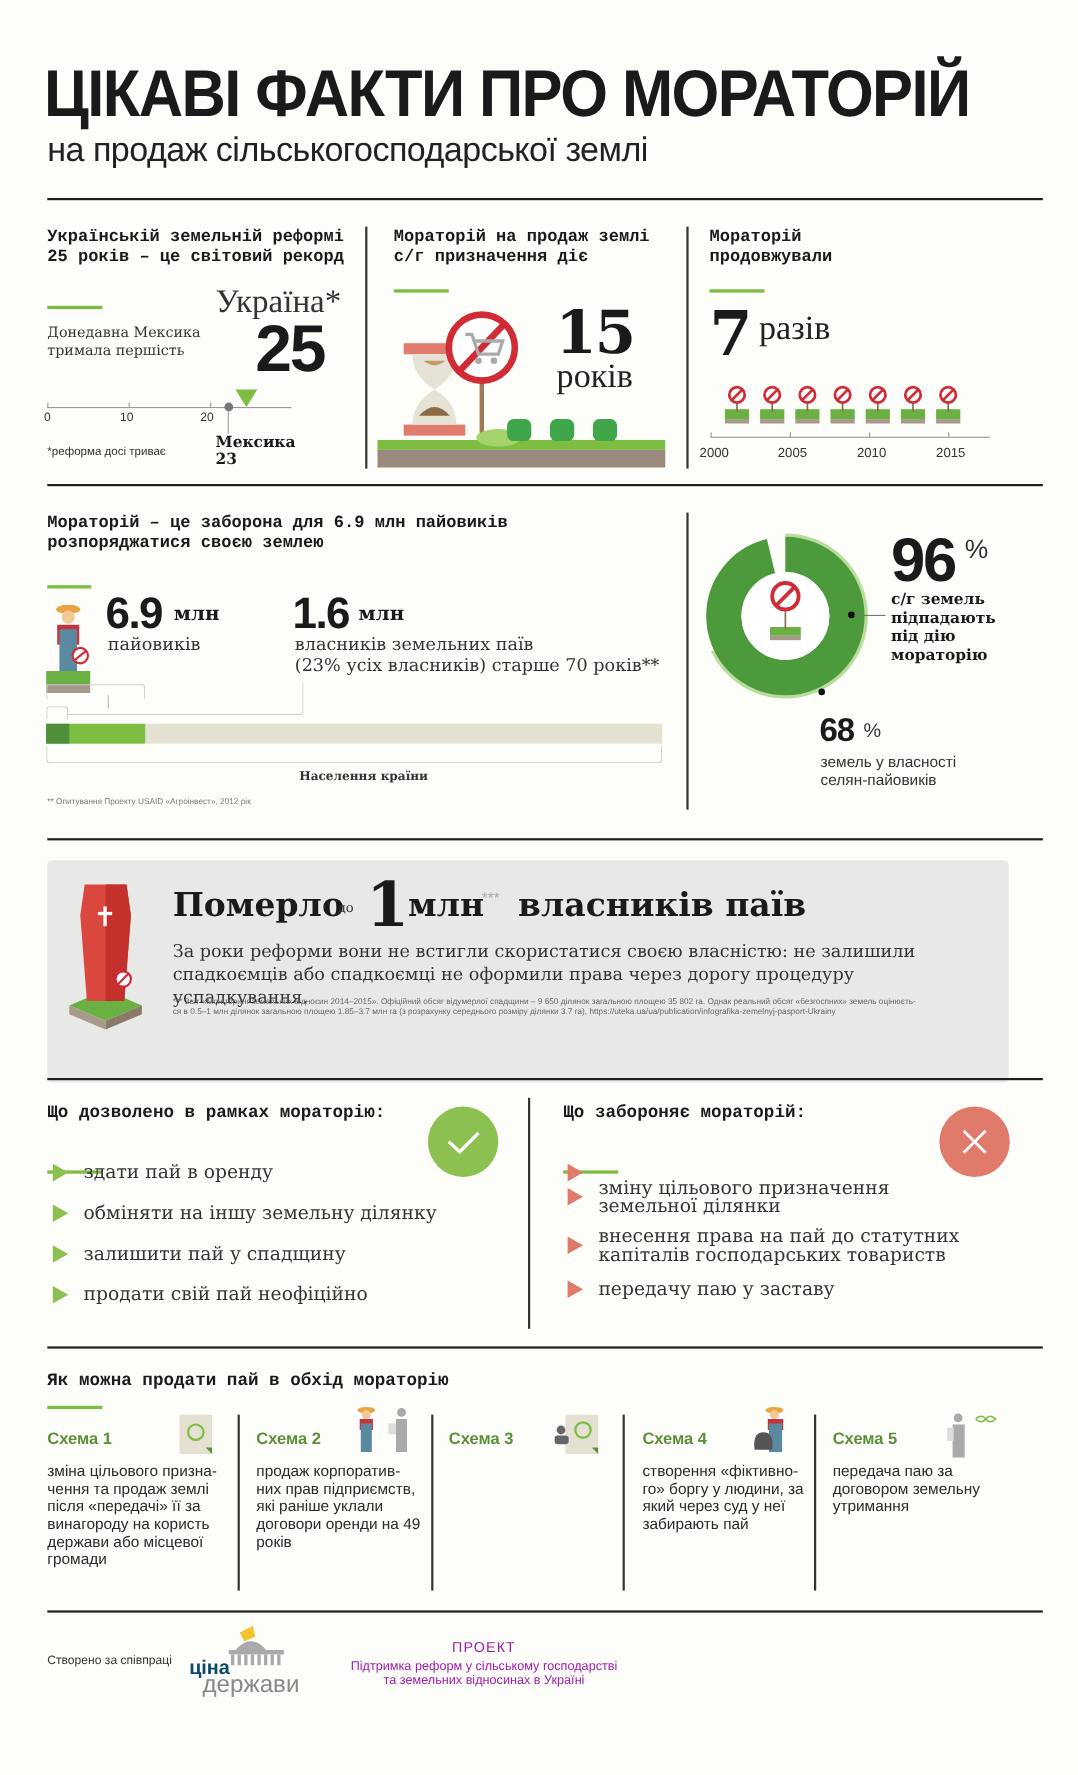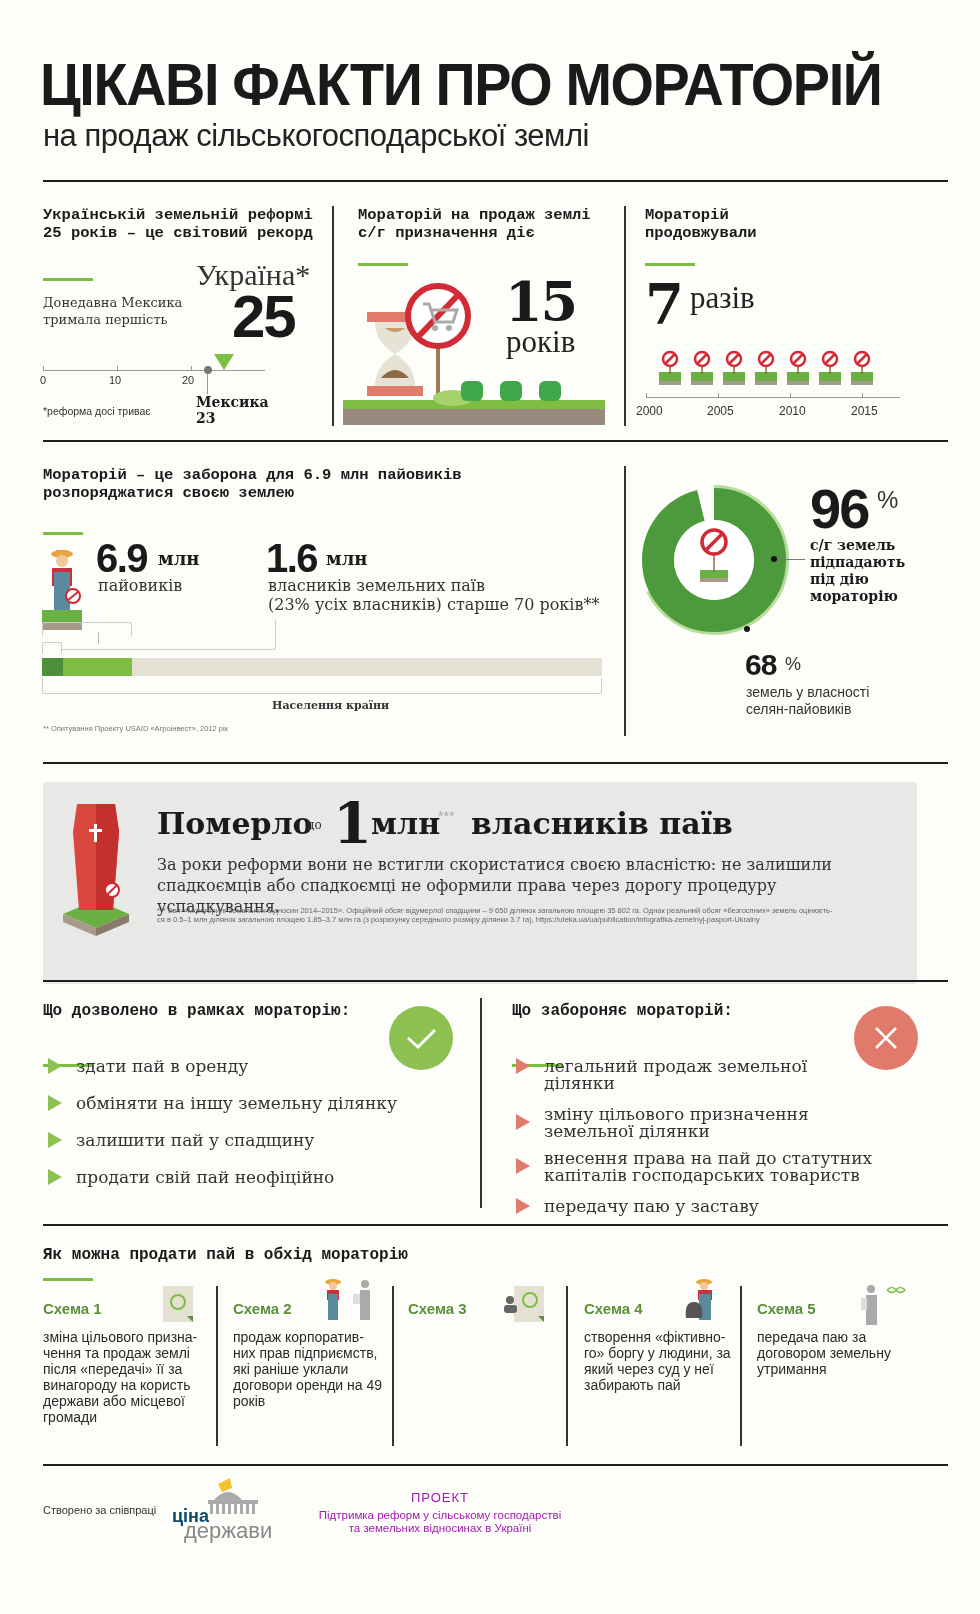--- a/index.html
+++ b/index.html
@@ -226,21 +226,21 @@
 <section>
   <div class="abs hd" style="left:512px;top:1002px;font-size:16px;">Що забороняє мораторій:</div>
   <div class="gbar" style="left:512px;top:1064px;"></div>
   <div class="abs" style="left:854px;top:1006px;width:64px;height:64px;border-radius:50%;background:#e07a6a;">
     <svg width="64" height="64" viewBox="0 0 64 64">
         <line x1="22" y1="22" x2="42" y2="42" stroke="#fff" stroke-width="2.5"></line>
         <line x1="42" y1="22" x2="22" y2="42" stroke="#fff" stroke-width="2.5"></line>
       </svg>
   </div>
   <ul class="abs list" style="left:516px;top:1058px;width:360px;">
-    <li style="margin-bottom:14px;"><span class="tri red"></span><span>легальний продаж земельної ділянки</span></li>
+    <li style="margin-bottom:14px;"><span class="tri red"></span></li>
     <li style="margin-bottom:10px;width:320px;"><span class="tri red" style="top:8px;"></span><span>зміну цільового призначення земельної ділянки</span></li>
     <li style="margin-bottom:14px;"><span class="tri red" style="top:8px;"></span><span>внесення права на пай до статутних капіталів господарських товариств</span></li>
     <li><span class="tri red"></span><span>передачу паю у заставу</span></li>
   </ul>
 </section>
 
 <div class="hr" style="top:1224px;"></div>
 
 <section>
   <div class="abs hd" style="left:43px;top:1246px;font-size:16px;">Як можна продати пай в обхід мораторію</div>

